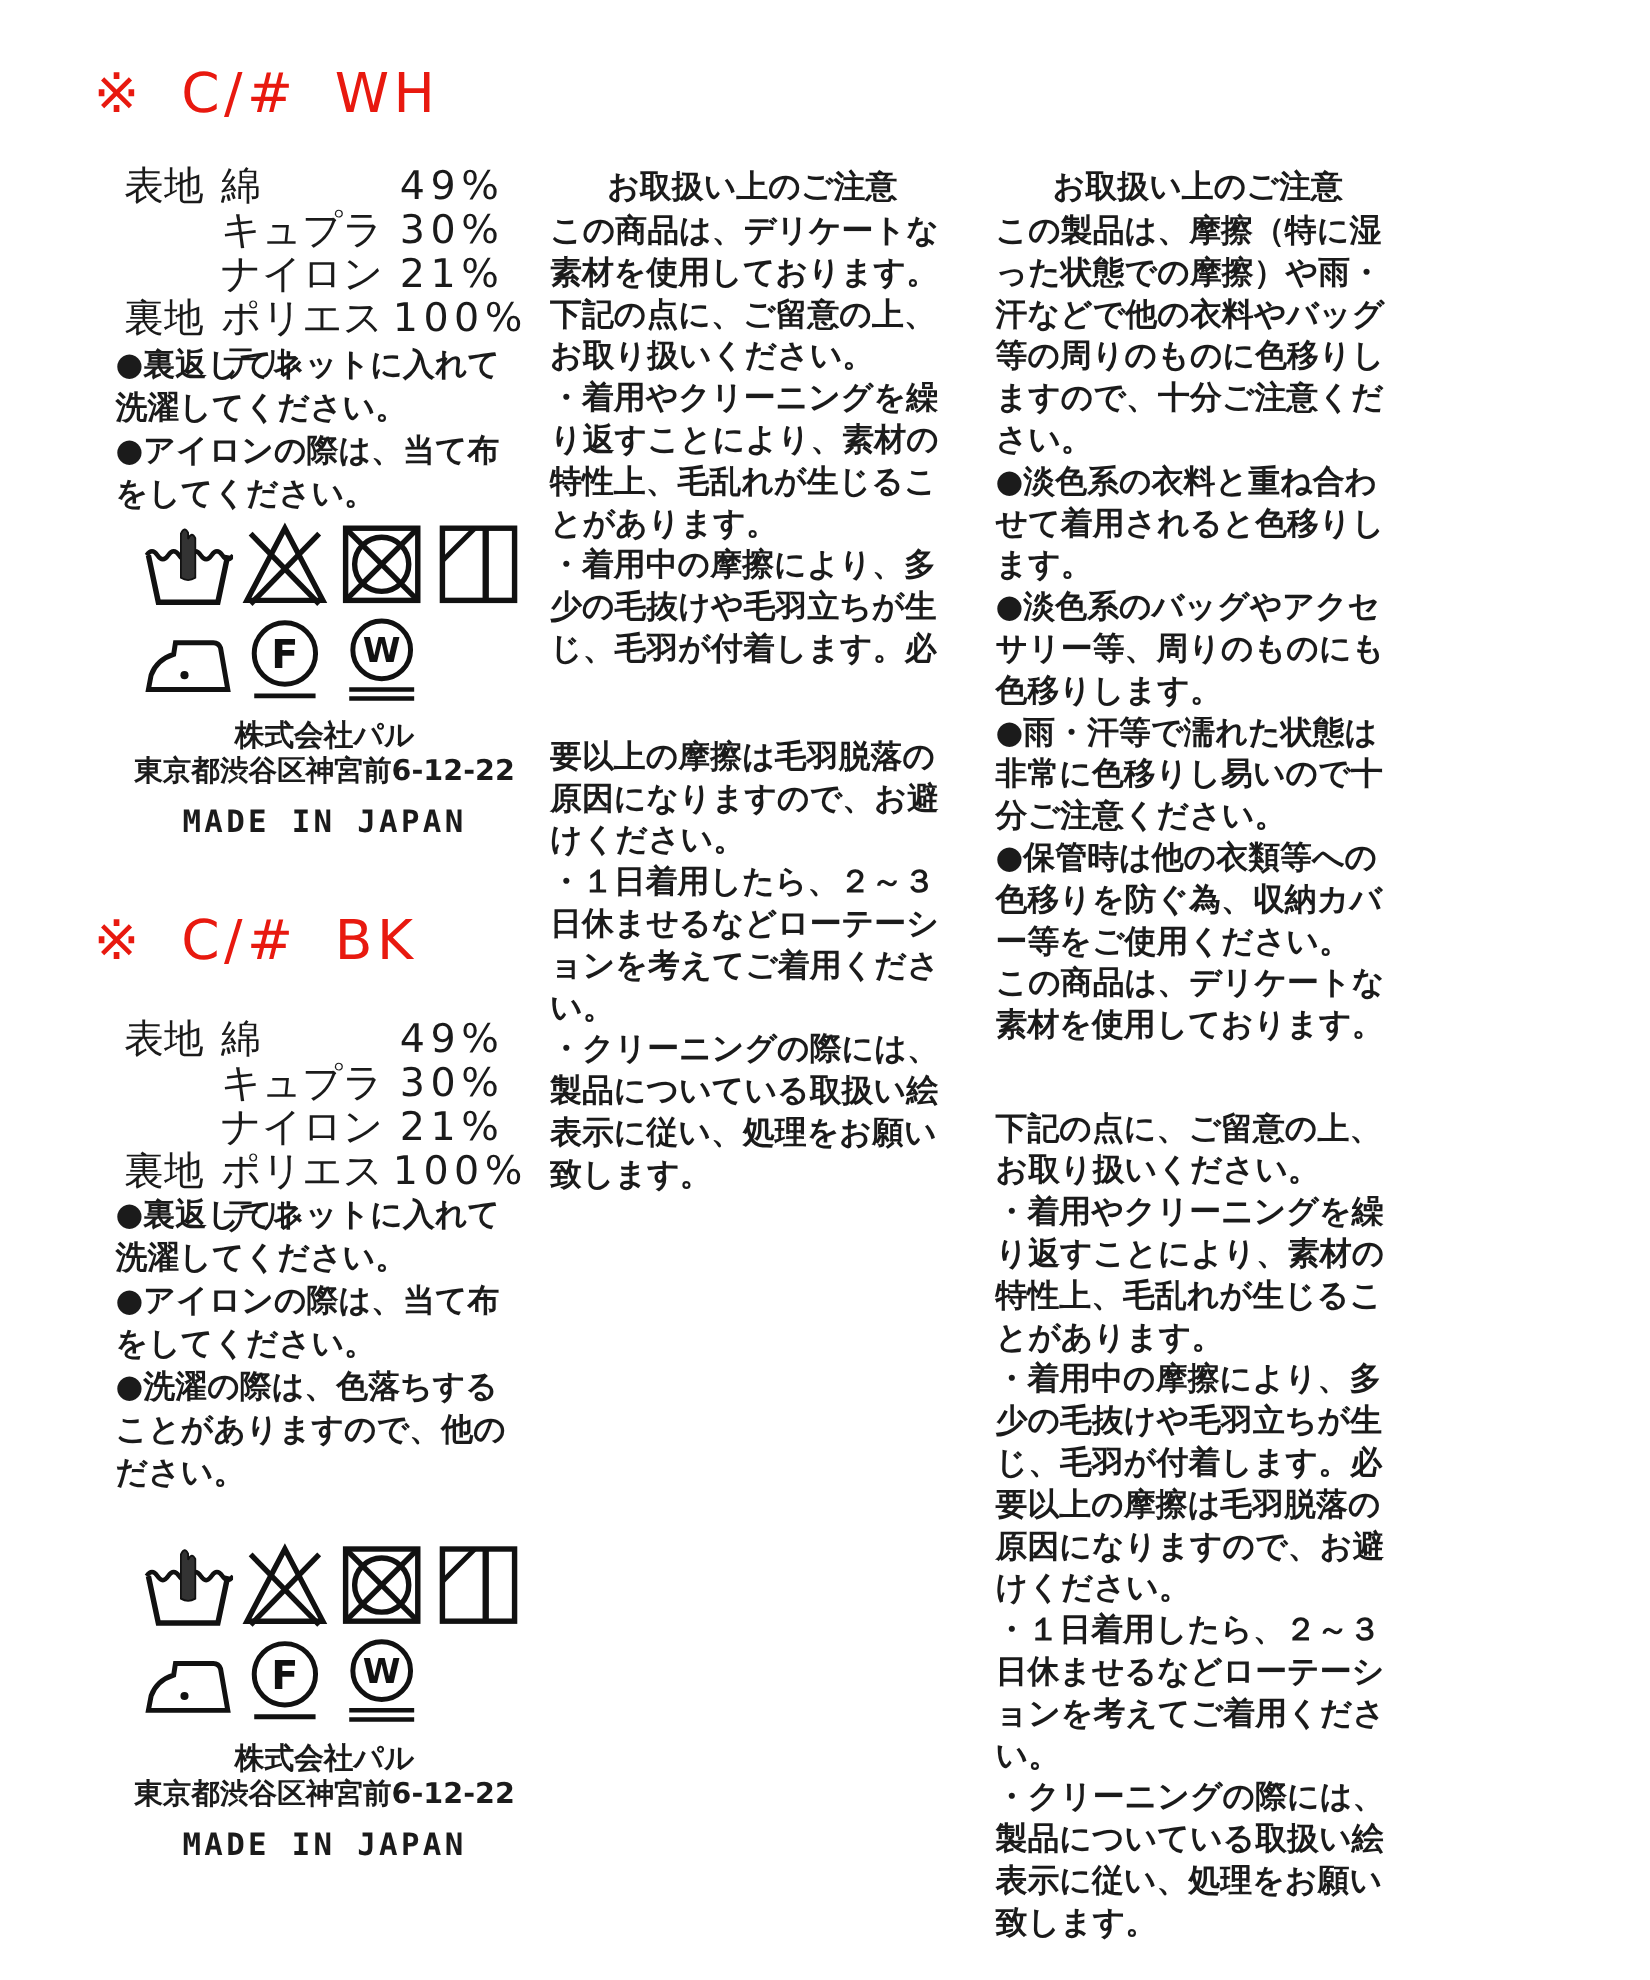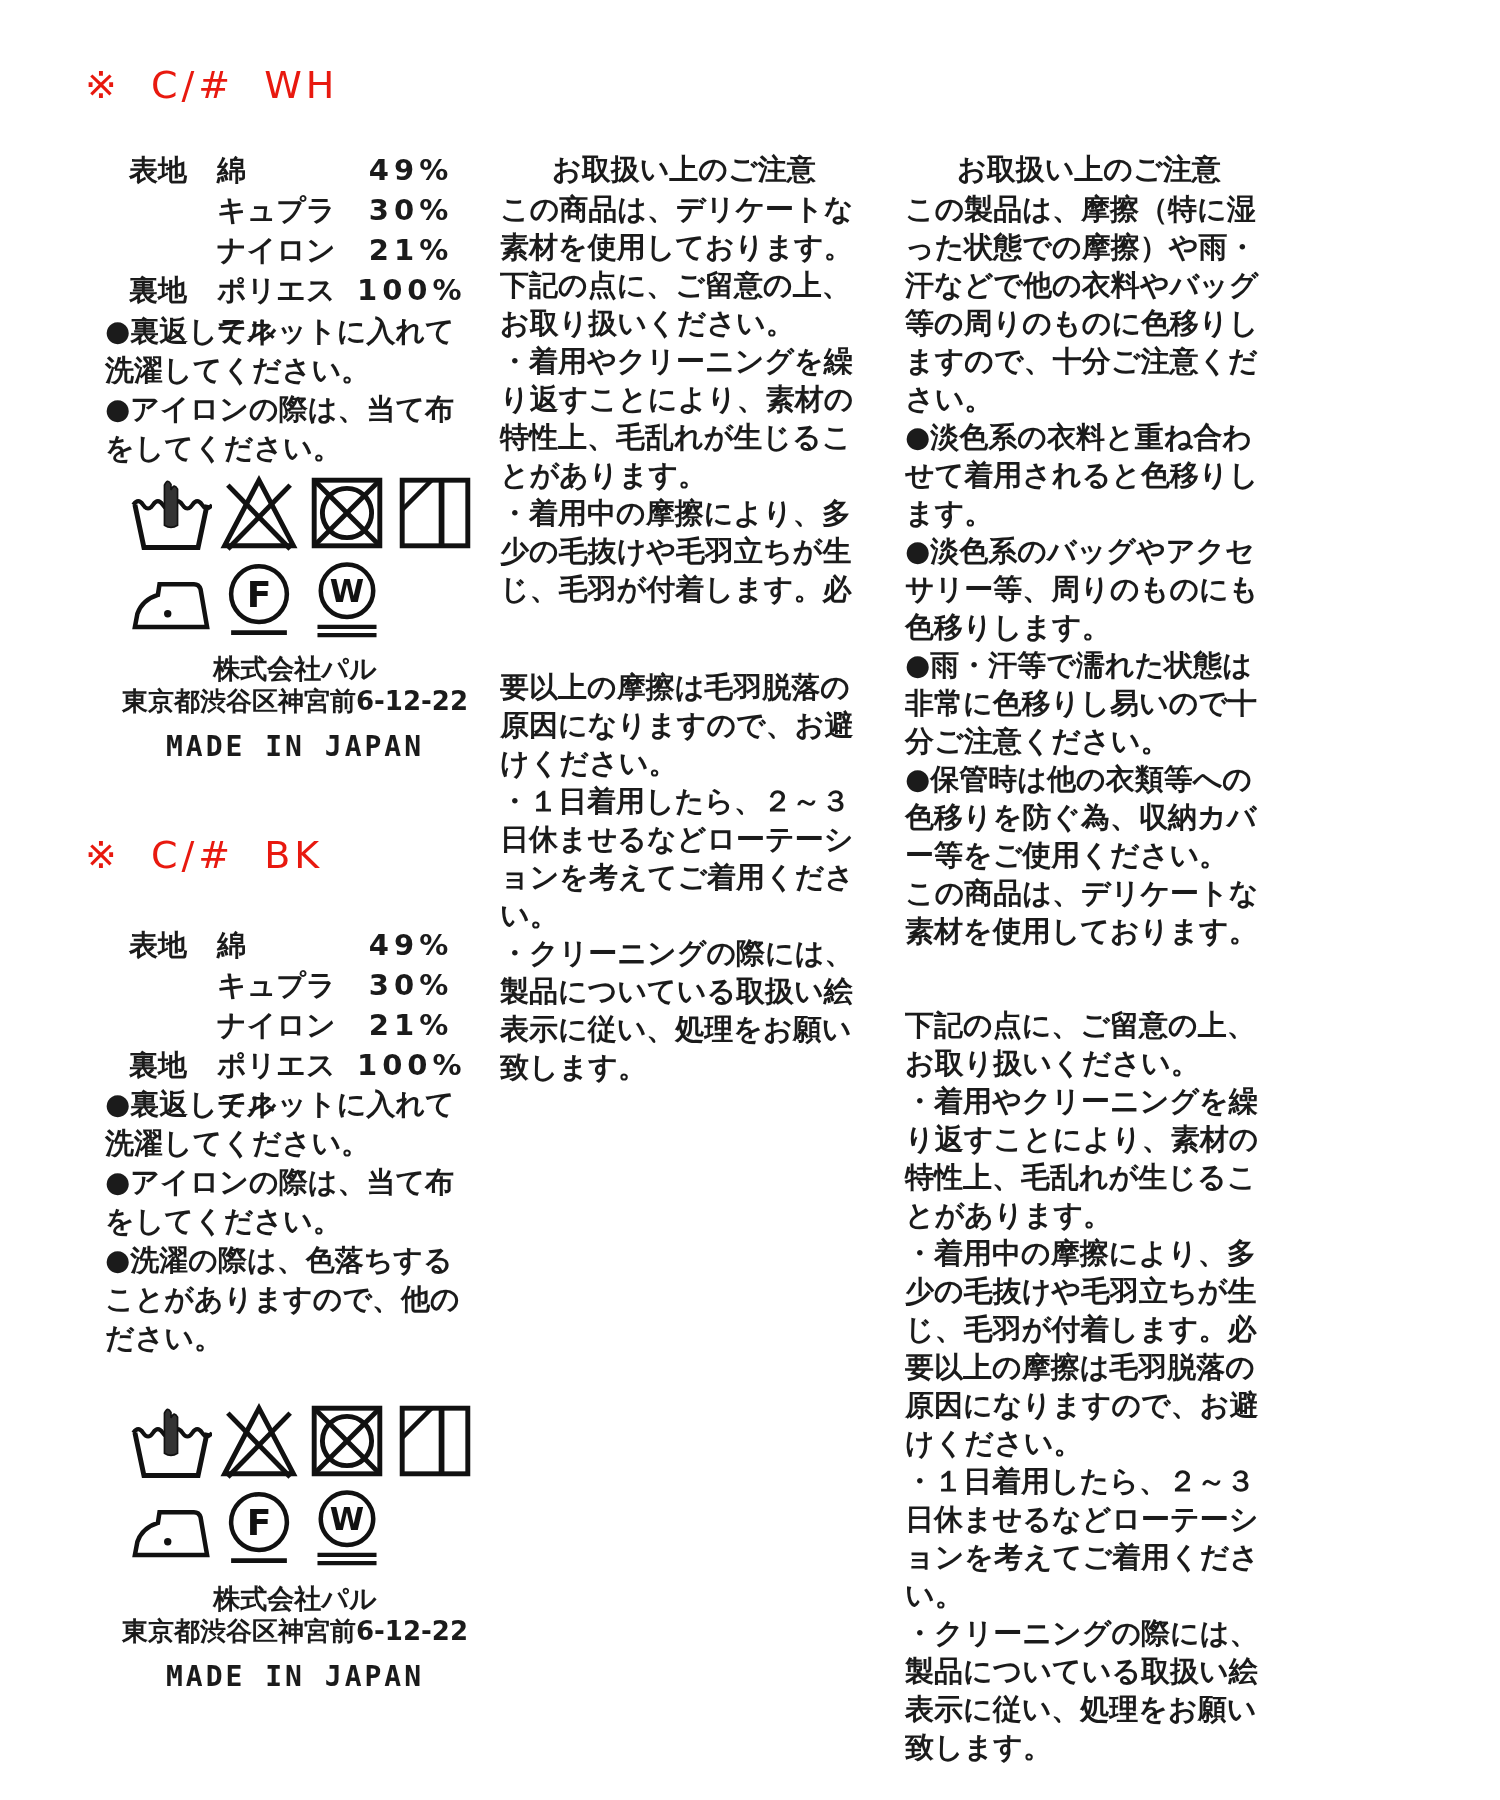--- a/index.html
+++ b/index.html
@@ -11,30 +11,30 @@
     position:relative;
     width:1500px;
     height:1800px;
     background:#ffffff;
     font-family:"DejaVu Sans",sans-serif;
     color:var(--ink);
     overflow:hidden;
   }
   .abs{position:absolute;}
   .red-heading{
-    font-size:38px;
+    font-size:50px;
     line-height:60px;
     color:var(--red);
     letter-spacing:4px;
     word-spacing:14px;
     white-space:nowrap;
   }
   .jp{font-weight:bold;color:var(--ink);}
   .comp-table{width:352px;}
-  .comp-row{display:flex;height:40px;font-size:29px;line-height:40px;font-weight:bold;margin-left:16px;}
+  .comp-row{display:flex;height:40px;font-size:36px;line-height:40px;font-weight:normal;}
   .comp-part{width:88px;}
   .comp-mat{flex:1;}
   .comp-pct{width:108px;text-align:center;letter-spacing:5px;white-space:nowrap;}
   .lines{font-size:29px;line-height:39px;font-weight:bold;}
   .lines .line{height:39px;white-space:nowrap;}
   .col-lines{font-size:29px;line-height:38px;font-weight:bold;}
   .col-lines .line{height:38px;white-space:nowrap;}
   .col-heading{
     font-size:29px;line-height:38px;font-weight:bold;
     padding-left:52px;white-space:nowrap;

